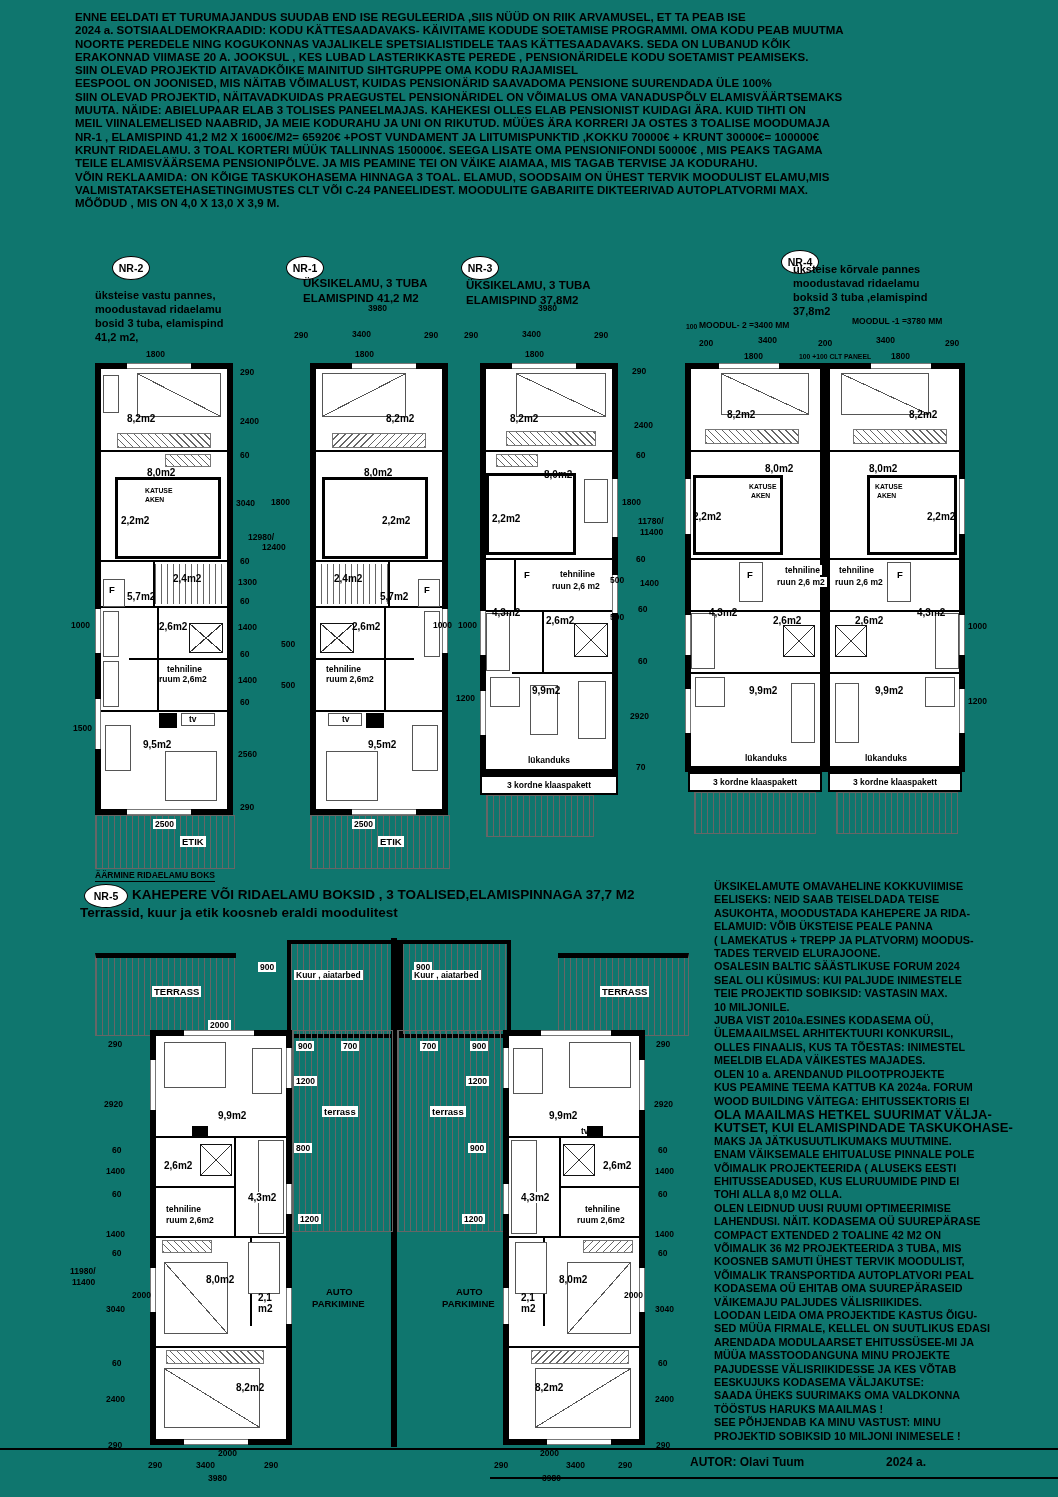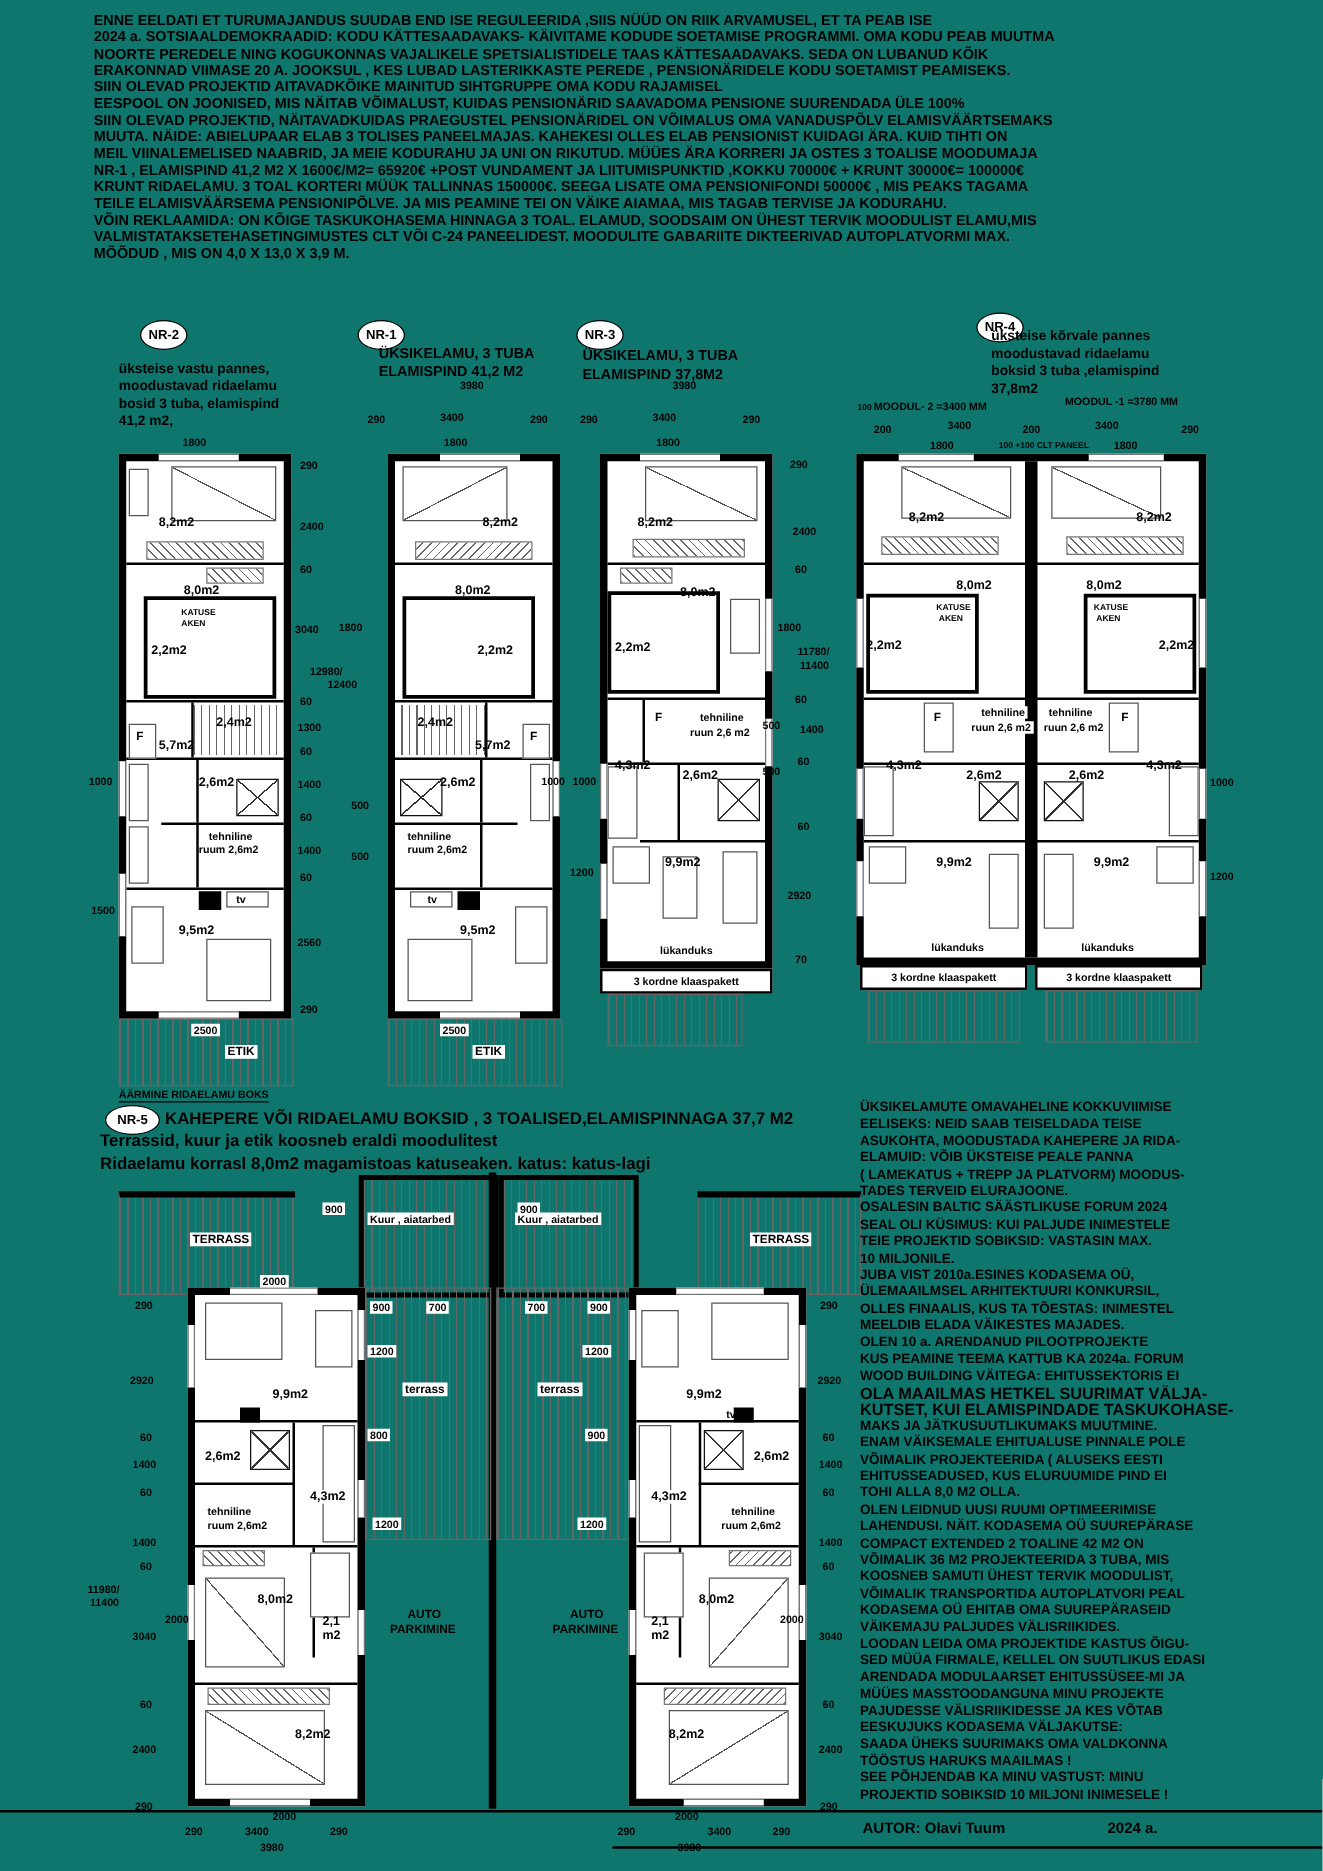--- a/index.html
+++ b/index.html
@@ -1,19 +1,19 @@
 <!DOCTYPE html>
 <html><head>
 <meta charset="utf-8">
 <style>
   html,body{margin:0;padding:0;background:#e8e8e8;}
   .page{position:relative;width:1058px;height:1497px;background:#0f766e;font-family:"Liberation Sans",sans-serif;color:#000;overflow:hidden;margin:0 auto;}
   .abs{position:absolute;}
   .hdr{font:bold 11.5px/13.3px "Liberation Sans",sans-serif;white-space:nowrap;}
-  .rtx{font:bold 10.8px/13.4px "Liberation Sans",sans-serif;white-space:nowrap;}
+  .rtx{font:bold 10.8px/13.4px "Liberation Sans",sans-serif;white-space:nowrap;margin-left:26px;}
   .rtx div:nth-child(18),.rtx div:nth-child(19){font-size:13px;}
   .desc{font:bold 11px/14px "Liberation Sans",sans-serif;}
   .ptitle{font:bold 11.5px/15px "Liberation Sans",sans-serif;}
   .sect{font:bold 13.5px/17px "Liberation Sans",sans-serif;white-space:nowrap;}
   .tag{border:1.2px solid #000;border-radius:50%;width:36px;height:22px;text-align:center;font:bold 10.5px/22px "Liberation Sans",sans-serif;background:#fff;}
   .dim{font:bold 8.5px "Liberation Sans",sans-serif;white-space:nowrap;}
   .rl{font:bold 10px "Liberation Sans",sans-serif;white-space:nowrap;}
   .rs{font:bold 8.5px "Liberation Sans",sans-serif;white-space:nowrap;}
   .rt9{font:bold 9.5px "Liberation Sans",sans-serif;white-space:nowrap;}
   .tiny{font:bold 6.8px "Liberation Sans",sans-serif;white-space:nowrap;}
@@ -327,21 +327,20 @@
   <div class="glass abs" style="left:688px;top:772px;width:134px;height:20px;"><span>3 kordne klaaspakett</span></div>
   <div class="glass abs" style="left:828px;top:772px;width:134px;height:20px;"><span>3 kordne klaaspakett</span></div>
   <div class="hatchv abs" style="left:694px;top:792px;width:120px;height:40px;border:1px solid #666;"></div>
   <div class="hatchv abs" style="left:836px;top:792px;width:120px;height:40px;border:1px solid #666;"></div>
   <span class="dim abs" style="left:968px;top:621px;">1000</span>
   <span class="dim abs" style="left:968px;top:696px;">1200</span>
 
   <div class="tag abs" style="left:84px;top:884px;width:42px;">NR-5</div>
   <span class="sect abs" style="left:132px;top:886px;">KAHEPERE VÕI RIDAELAMU BOKSID ,  3 TOALISED,ELAMISPINNAGA 37,7 M2</span>
   <span class="sect abs" style="left:80px;top:904px;">Terrassid, kuur ja etik koosneb eraldi moodulitest</span>
-  <span class="sect abs" style="left:80px;top:922px;">Ridaelamu korrasl 8,0m2 magamistoas katuseaken. katus: katus-lagi</span>
 
   <div class="hatchv abs" style="left:95px;top:953px;width:140px;height:77px;border-top:5px solid #000;border-left:1px solid #666;border-bottom:1px solid #666;"></div>
   <span class="rt9 abs chip" style="left:152px;top:986px;">TERRASS</span>
   <div class="hatchv abs" style="left:287px;top:940px;width:104px;height:90px;border:4px solid #000;"></div>
   <span class="rs abs chip" style="left:294px;top:970px;">Kuur , aiatarbed</span>
   <div class="iw abs" style="left:391px;top:938px;width:6px;height:509px;"></div>
   <div class="hatchv abs" style="left:399px;top:940px;width:104px;height:90px;border:4px solid #000;"></div>
   <span class="rs abs chip" style="left:412px;top:970px;">Kuur , aiatarbed</span>
   <div class="hatchv abs" style="left:558px;top:953px;width:130px;height:77px;border-top:5px solid #000;border-right:1px solid #666;border-bottom:1px solid #666;"></div>
   <span class="rt9 abs chip" style="left:600px;top:986px;">TERRASS</span>
@@ -511,21 +510,21 @@
       <div>LAHENDUSI. NÄIT. KODASEMA OÜ SUUREPÄRASE</div>
       <div>COMPACT EXTENDED 2 TOALINE 42 M2 ON</div>
       <div>VÕIMALIK 36 M2 PROJEKTEERIDA 3 TUBA, MIS</div>
       <div>KOOSNEB SAMUTI ÜHEST TERVIK MOODULIST,</div>
       <div>VÕIMALIK TRANSPORTIDA AUTOPLATVORI PEAL</div>
       <div>KODASEMA OÜ EHITAB OMA SUUREPÄRASEID</div>
       <div>VÄIKEMAJU PALJUDES VÄLISRIIKIDES.</div>
       <div>LOODAN LEIDA OMA PROJEKTIDE KASTUS ÕIGU-</div>
       <div>SED MÜÜA FIRMALE, KELLEL ON SUUTLIKUS EDASI</div>
       <div>ARENDADA MODULAARSET EHITUSSÜSEE-MI JA</div>
-      <div>MÜÜES MASSTOODANGUNA MINU PROJEKTE</div>
+      <div>MÜÜA MASSTOODANGUNA MINU PROJEKTE</div>
       <div>PAJUDESSE VÄLISRIIKIDESSE JA KES VÕTAB</div>
       <div>EESKUJUKS KODASEMA VÄLJAKUTSE:</div>
       <div>SAADA ÜHEKS SUURIMAKS  OMA VALDKONNA</div>
       <div>TÖÖSTUS HARUKS MAAILMAS !</div>
       <div>SEE PÕHJENDAB  KA MINU VASTUST: MINU</div>
       <div>PROJEKTID SOBIKSID 10 MILJONI INIMESELE !</div>
     </div>
 
   <div class="abs" style="left:0;top:1448px;width:1058px;height:2px;background:#000;"></div>
   <span class="abs" style="left:690px;top:1455px;font:bold 12px 'Liberation Sans',sans-serif;">AUTOR:  Olavi  Tuum</span>

